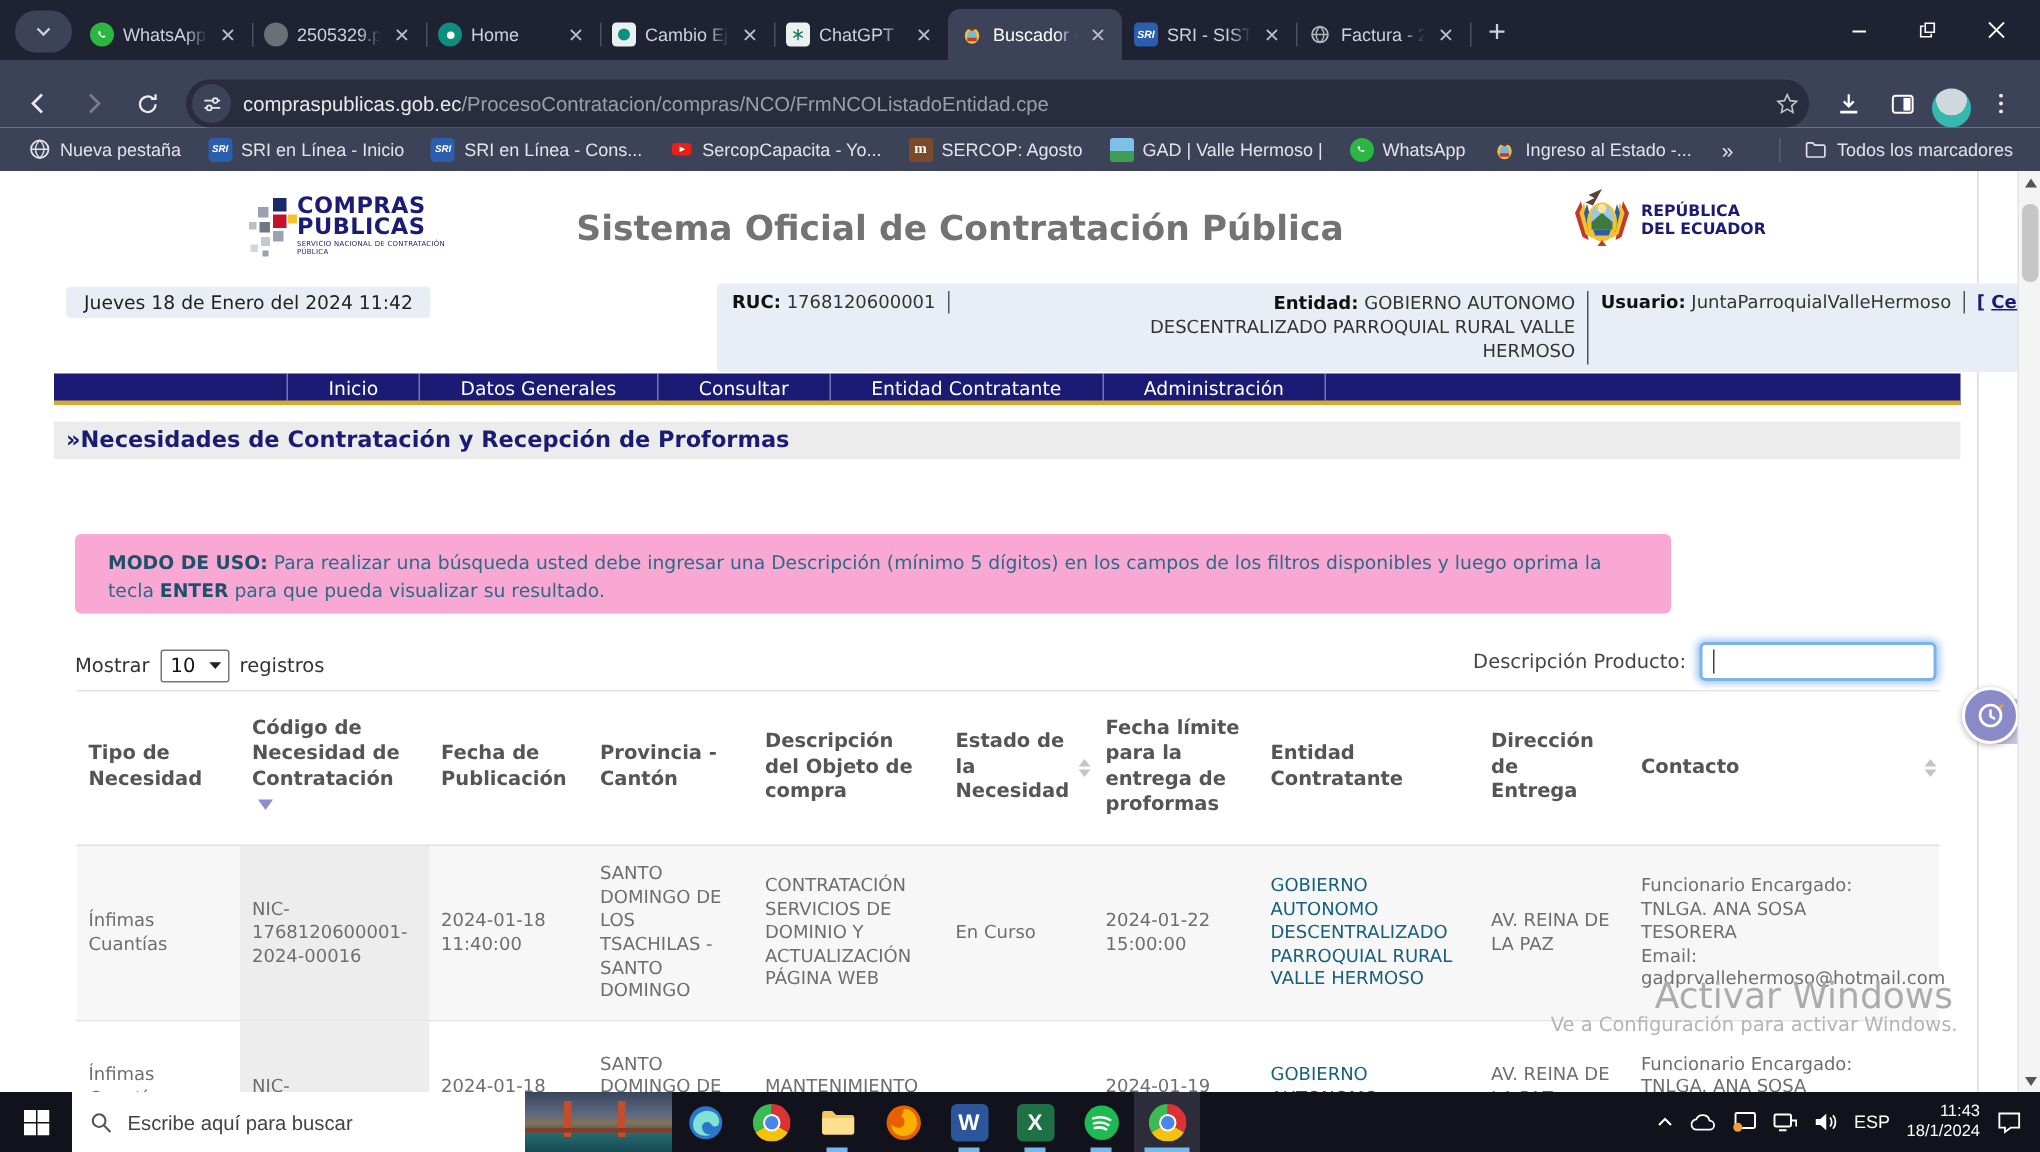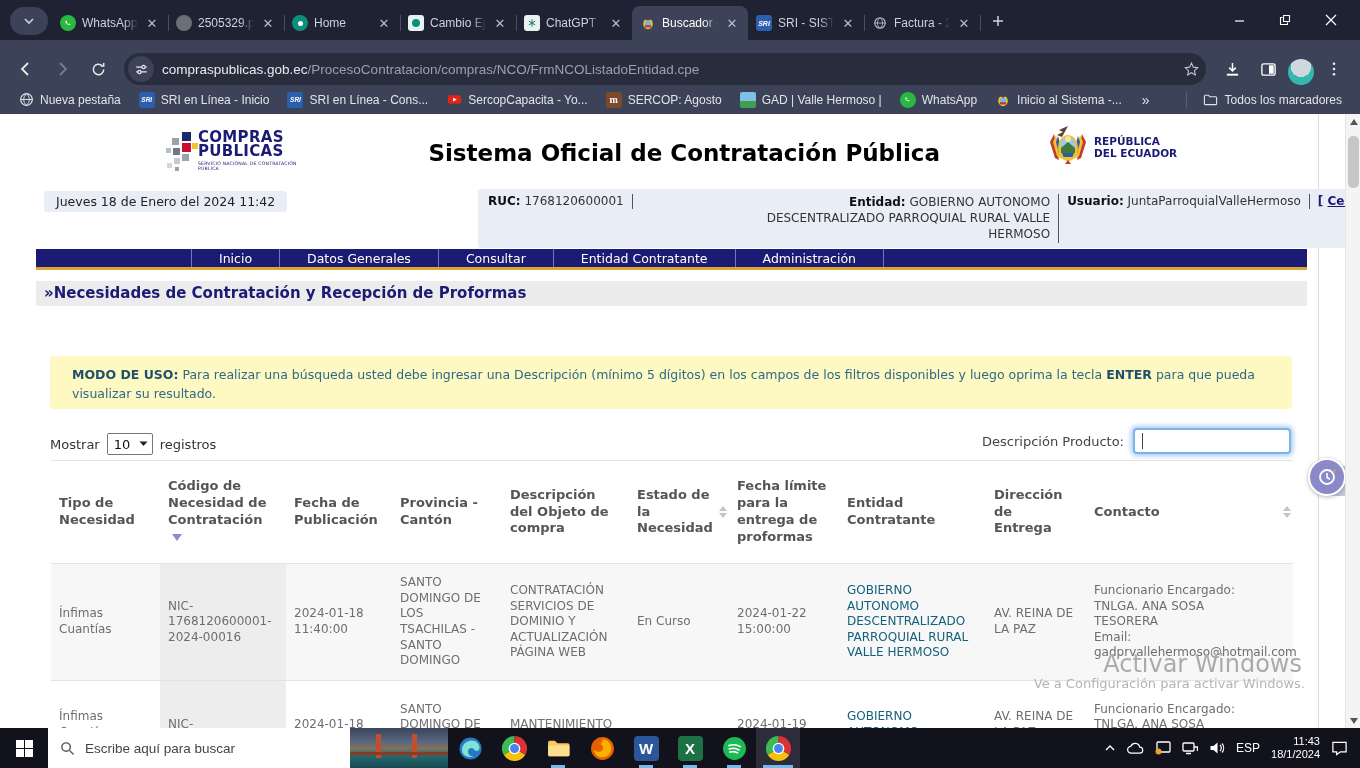--- a/index.html
+++ b/index.html
@@ -35,40 +35,40 @@
 
   
   .viewport { position:relative; width:1360px; height:614px; background:#fff; overflow:hidden; flex:none; font-family:"DejaVu Sans", sans-serif; }
   .right-rule { position:absolute; left:1318px; top:0; bottom:0; width:1px; background:#dcdcdc; }
 
   .brand { position:absolute; left:198px; top:16px; width:120px; }
   .brand .mosaic { position:absolute; left:-34px; top:2px; width:34px; height:44px; }
   .brand .sq { position:absolute; }
   .brand-name { color:#1b1b75; font-weight:bold; font-size:15px; line-height:14px; letter-spacing:.3px; }
   .brand-tag { color:#1b1b75; font-size:4.6px; margin-top:3px; letter-spacing:.2px; }
-  .main-title { position:absolute; left:340px; top:26px; width:600px; text-align:right; color:#000000; font-size:23px; font-weight:bold; }
+  .main-title { position:absolute; left:340px; top:26px; width:600px; text-align:center; color:#737373; font-size:23px; font-weight:bold; }
   .republic { position:absolute; left:1048px; top:10px; display:flex; align-items:center; gap:6px; }
   .republic .rep-txt { color:#1b1b75; font-weight:bold; font-size:10.5px; line-height:12px; }
 
   .datebox { position:absolute; left:44px; top:77px; background:#e9eef6; border-radius:3px; padding:3px 12px; font-size:12.5px; color:#222; }
   .sessionbox { position:absolute; left:478px; top:75px; width:961px; background:#e9eef6; border-radius:3px; padding:5px 10px; font-size:12px; color:#333; display:flex; align-items:flex-start; gap:8px; }
   .sessionbox b { color:#111; }
   .sess-div-short { width:1px; height:15px; background:#555; flex:none; }
   .sess-div-tall { width:1px; align-self:stretch; background:#555; flex:none; }
   .sess-entity { width:287px; text-align:right; line-height:1.35; margin-left:auto; }
   .logout { color:#1b1b75; font-weight:bold; white-space:nowrap; }
   .logout u { text-decoration:underline; }
 
   .mainnav { position:absolute; left:36px; top:135px; width:1271px; height:21px; background:#1b1b75; border-bottom:3px solid #d8a72f; display:flex; align-items:stretch; padding-left:155px; }
   .navitem { color:#fff; font-size:12.5px; display:flex; align-items:center; padding:0 27px; border-right:1px solid rgba(190,195,230,.55); }
   .navitem:first-child { border-left:1px solid rgba(190,195,230,.55); }
 
   .pageheading { position:absolute; left:36px; top:167px; width:1271px; height:25px; background:#ececec; color:#1b1b75; font-weight:bold; font-size:15px; line-height:25px; padding-left:8px; }
 
-  .usagenote { position:absolute; left:50px; top:242px; width:1242px; height:53px; background:#fef9c3; border-radius:4px; padding:9px 22px; color:#2d6a87; font-size:12.5px; line-height:1.55; }
+  .usagenote { position:absolute; left:50px; top:242px; width:1064px; height:53px; background:#f9a8d4; border-radius:4px; padding:9px 22px; color:#2d6a87; font-size:12.5px; line-height:1.55; }
   .usagenote b { color:#1d506b; }
 
   .show-ctl { position:absolute; left:50px; top:319px; display:flex; align-items:center; gap:7px; font-size:13px; color:#333; }
   .selectbox { width:46px; height:22px; border:1px solid #767676; border-radius:2px; background:#fff; display:flex; align-items:center; justify-content:space-between; padding:0 4px 0 6px; font-size:13px; color:#111; }
   .search-ctl { position:absolute; right:69px; top:314px; display:flex; align-items:center; gap:9px; font-size:13px; color:#444; }
   .search-input-wrap { position:relative; }
   .search-input { width:158px; height:26px; border:2px solid #7db4e8; border-radius:4px; box-shadow:0 0 5px 2px rgba(120,175,235,.65); outline:none; font-size:13px; padding:0 6px; }
   .caret { position:absolute; left:9px; top:5px; width:1px; height:16px; background:#444; }
 
   .nco-table { position:absolute; left:51px; top:346px; width:1242px; border-top:1px solid #e3e3e3; font-size:12px; color:#6e6e6e; }
@@ -324,21 +324,21 @@
   </div>
   <div class="bm">
     <span class="bmico">
         <svg width="14" height="14" viewBox="0 0 16 16">
           <ellipse cx="8" cy="9" rx="5.5" ry="6" fill="#f2c230"></ellipse>
           <ellipse cx="8" cy="9" rx="3.6" ry="4.2" fill="#7db5d8"></ellipse>
           <path d="M4.4 10.5h7.2v2.6H4.4z" fill="#c0392b"></path>
           <path d="M5 3.8c1.2-1.4 4.8-1.4 6 0L8 5.4z" fill="#5d4037"></path>
         </svg>
       </span>
-    <span>Inicio al Sistema -...</span>
+    <span>Ingreso al Estado -...</span>
   </div>
   <div class="bm" style="padding:3px 10px;font-size:14px">»</div>
   <div class="bm-spacer"></div>
   <div class="bm-sep"></div>
   <div class="bm">
     <span class="bmico">
         <svg width="15" height="15" viewBox="0 0 16 16">
           <path d="M1.5 4.5a1 1 0 0 1 1-1h3.4l1.4 1.6h6.2a1 1 0 0 1 1 1v6.4a1 1 0 0 1-1 1h-11a1 1 0 0 1-1-1z" fill="none" stroke="#dfe1e8" stroke-width="1.2"></path>
         </svg>
       </span>

